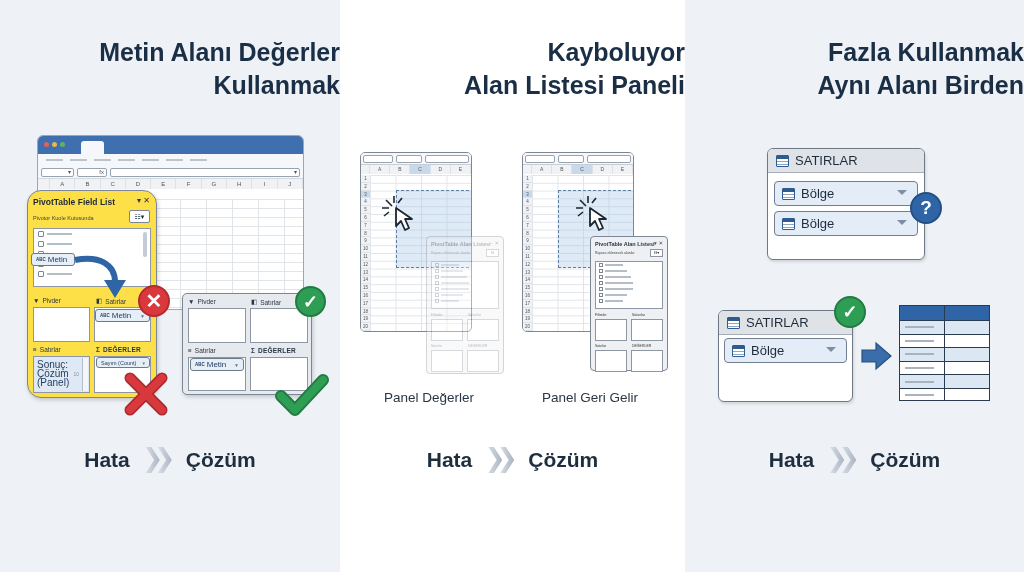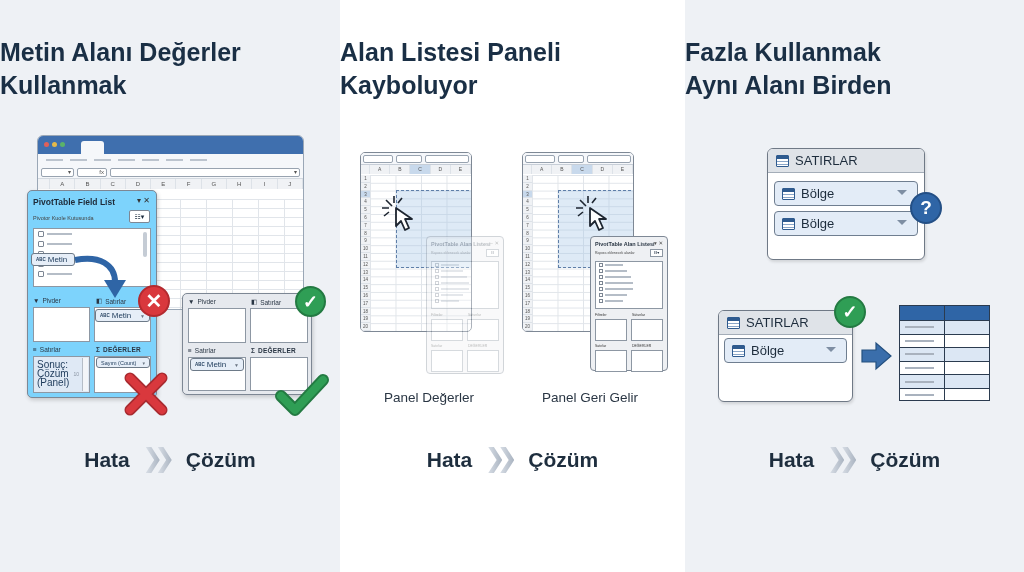--- a/index.html
+++ b/index.html
@@ -4,21 +4,21 @@
 <style>
   * { box-sizing: border-box; margin: 0; padding: 0; }
   html, body { width: 1024px; height: 572px; overflow: hidden; }
   body { font-family: "Liberation Sans", sans-serif; background: #ffffff; position: relative; color: #1b2b3d; }
 
   .col { position: absolute; top: 0; height: 572px; }
   .col1 { left: 0; width: 340px; background: #eef1f5; }
   .col2 { left: 340px; width: 345px; background: #ffffff; }
   .col3 { left: 685px; width: 339px; background: #eef1f5; }
 
-  .title { position: absolute; top: 36px; left: 0; right: 0; text-align: left; font-weight: bold; font-size: 25px; line-height: 33px; color: #1a2f45; }
+  .title { position: absolute; top: 36px; left: 0; right: 0; text-align: right; font-weight: bold; font-size: 25px; line-height: 33px; color: #1a2f45; }
   .footer { position: absolute; top: 447px; left: 0; right: 0; display: flex; justify-content: center; align-items: center; gap: 16px; font-size: 21px; font-weight: bold; color: #1e2e3e; }
   .footer .chev { display: flex; }
   .footer .chev span { display: inline-block; width: 14px; height: 26px; background: linear-gradient(90deg, #d7dde5, #aab4c1); clip-path: polygon(0 0, 40% 0, 100% 50%, 40% 100%, 0 100%, 60% 50%); margin-right: -2px; }
 
   
   .xl { position: absolute; left: 37px; top: 135px; width: 267px; height: 175px; background: #fff; border: 1px solid #9aa7b6; border-radius: 6px; overflow: hidden; }
   .xl .tb { height: 18px; background: #3f6fae; position: relative; }
   .xl .dots { position: absolute; left: 6px; top: 6px; display: flex; gap: 3px; }
   .xl .dots i { width: 5px; height: 5px; border-radius: 50%; display: block; }
   .xl .tab { position: absolute; left: 43px; top: 5px; width: 23px; height: 13px; background: #f5f7fa; border-radius: 3px 3px 0 0; }
@@ -27,21 +27,21 @@
   .xl .fbar { height: 13px; background: #f5f7fa; display: flex; gap: 3px; align-items: center; padding: 0 3px; border-bottom: 1px solid #d3d9e0; }
   .xl .fbar div { height: 9px; border: 1px solid #98a3b0; background: #fff; border-radius: 2px; font-size: 6px; text-align: right; line-height: 7px; padding-right: 2px; color: #555; }
   .grid-head { display: flex; height: 10px; background: #f0f2f5; font-size: 6px; color: #555; }
   .grid-head div { flex: 1; text-align: center; line-height: 10px; border-right: 1px solid #dde2e8; }
   .grid-head div.rh { flex: 0 0 12px; }
   .xl .cells { position: absolute; left: 12px; right: 0; top: 63px; bottom: 0;
     background-image: linear-gradient(#e1e5ea 1px, transparent 1px), linear-gradient(90deg, #e1e5ea 1px, transparent 1px);
     background-size: 26px 9px; }
 
   
-  .fl { position: absolute; left: 27px; top: 190px; width: 130px; height: 208px; background: #7dd3fc; border: 1.5px solid #7d8794; border-radius: 5px; box-shadow: 1px 2px 4px rgba(0,0,0,.18); }
+  .fl { position: absolute; left: 27px; top: 190px; width: 130px; height: 208px; background: #fde047; border: 1.5px solid #7d8794; border-radius: 14px; box-shadow: 1px 2px 4px rgba(0,0,0,.18); }
   .fl .hd { font-size: 8.5px; font-weight: bold; color: #1e2a38; position: absolute; left: 5px; top: 6px; }
   .fl .hd-icons { position: absolute; right: 6px; top: 5px; font-size: 8px; color: #333; }
   .fl .sub { position: absolute; left: 5px; top: 24px; font-size: 5.5px; color: #444; }
   .fl .layout-btn { position: absolute; right: 6px; top: 19px; width: 21px; height: 13px; border: 1px solid #7d8794; background: #fff; border-radius: 2px; font-size: 7px; text-align: center; line-height: 11px; }
   .fl .list { position: absolute; left: 5px; right: 5px; top: 37px; height: 59px; background: #fff; border: 1px solid #8d97a3; }
   .cb-row { display: flex; align-items: center; gap: 3px; height: 10px; padding-left: 4px; }
   .cb-row i { width: 6px; height: 6px; border: 1px solid #7d8794; border-radius: 1px; display: block; }
   .cb-row span { width: 25px; height: 2px; background: #b5bdc7; }
   .fl .scroll { position: absolute; right: 3px; top: 3px; width: 4px; height: 25px; background: #c5ccd5; border-radius: 2px; }
   .chip { position: absolute; display: flex; align-items: center; gap: 2px; background: #e6eef8; border: 1px solid #6d7a88; border-radius: 3px; font-size: 8px; color: #1d3a5a; padding: 0 4px; height: 13px; }
@@ -277,22 +277,22 @@
   <span>Hata</span>
   <span class="chev">
       <span></span>
       <span></span>
     </span>
   <span>Çözüm</span>
 </div>
 
 <div class="col col2">
   <div class="title">
+    <div>Kayboluyor</div>
     <div>Alan Listesi Paneli</div>
-    <div>Kayboluyor</div>
   </div>
 </div>
 
 <div class="mini" style="left:360px;top:152px">
   <div class="fbar">
     <div style="width:30px"></div>
     <div style="width:26px"></div>
     <div style="flex:1"></div>
   </div>
   <div class="gh">

